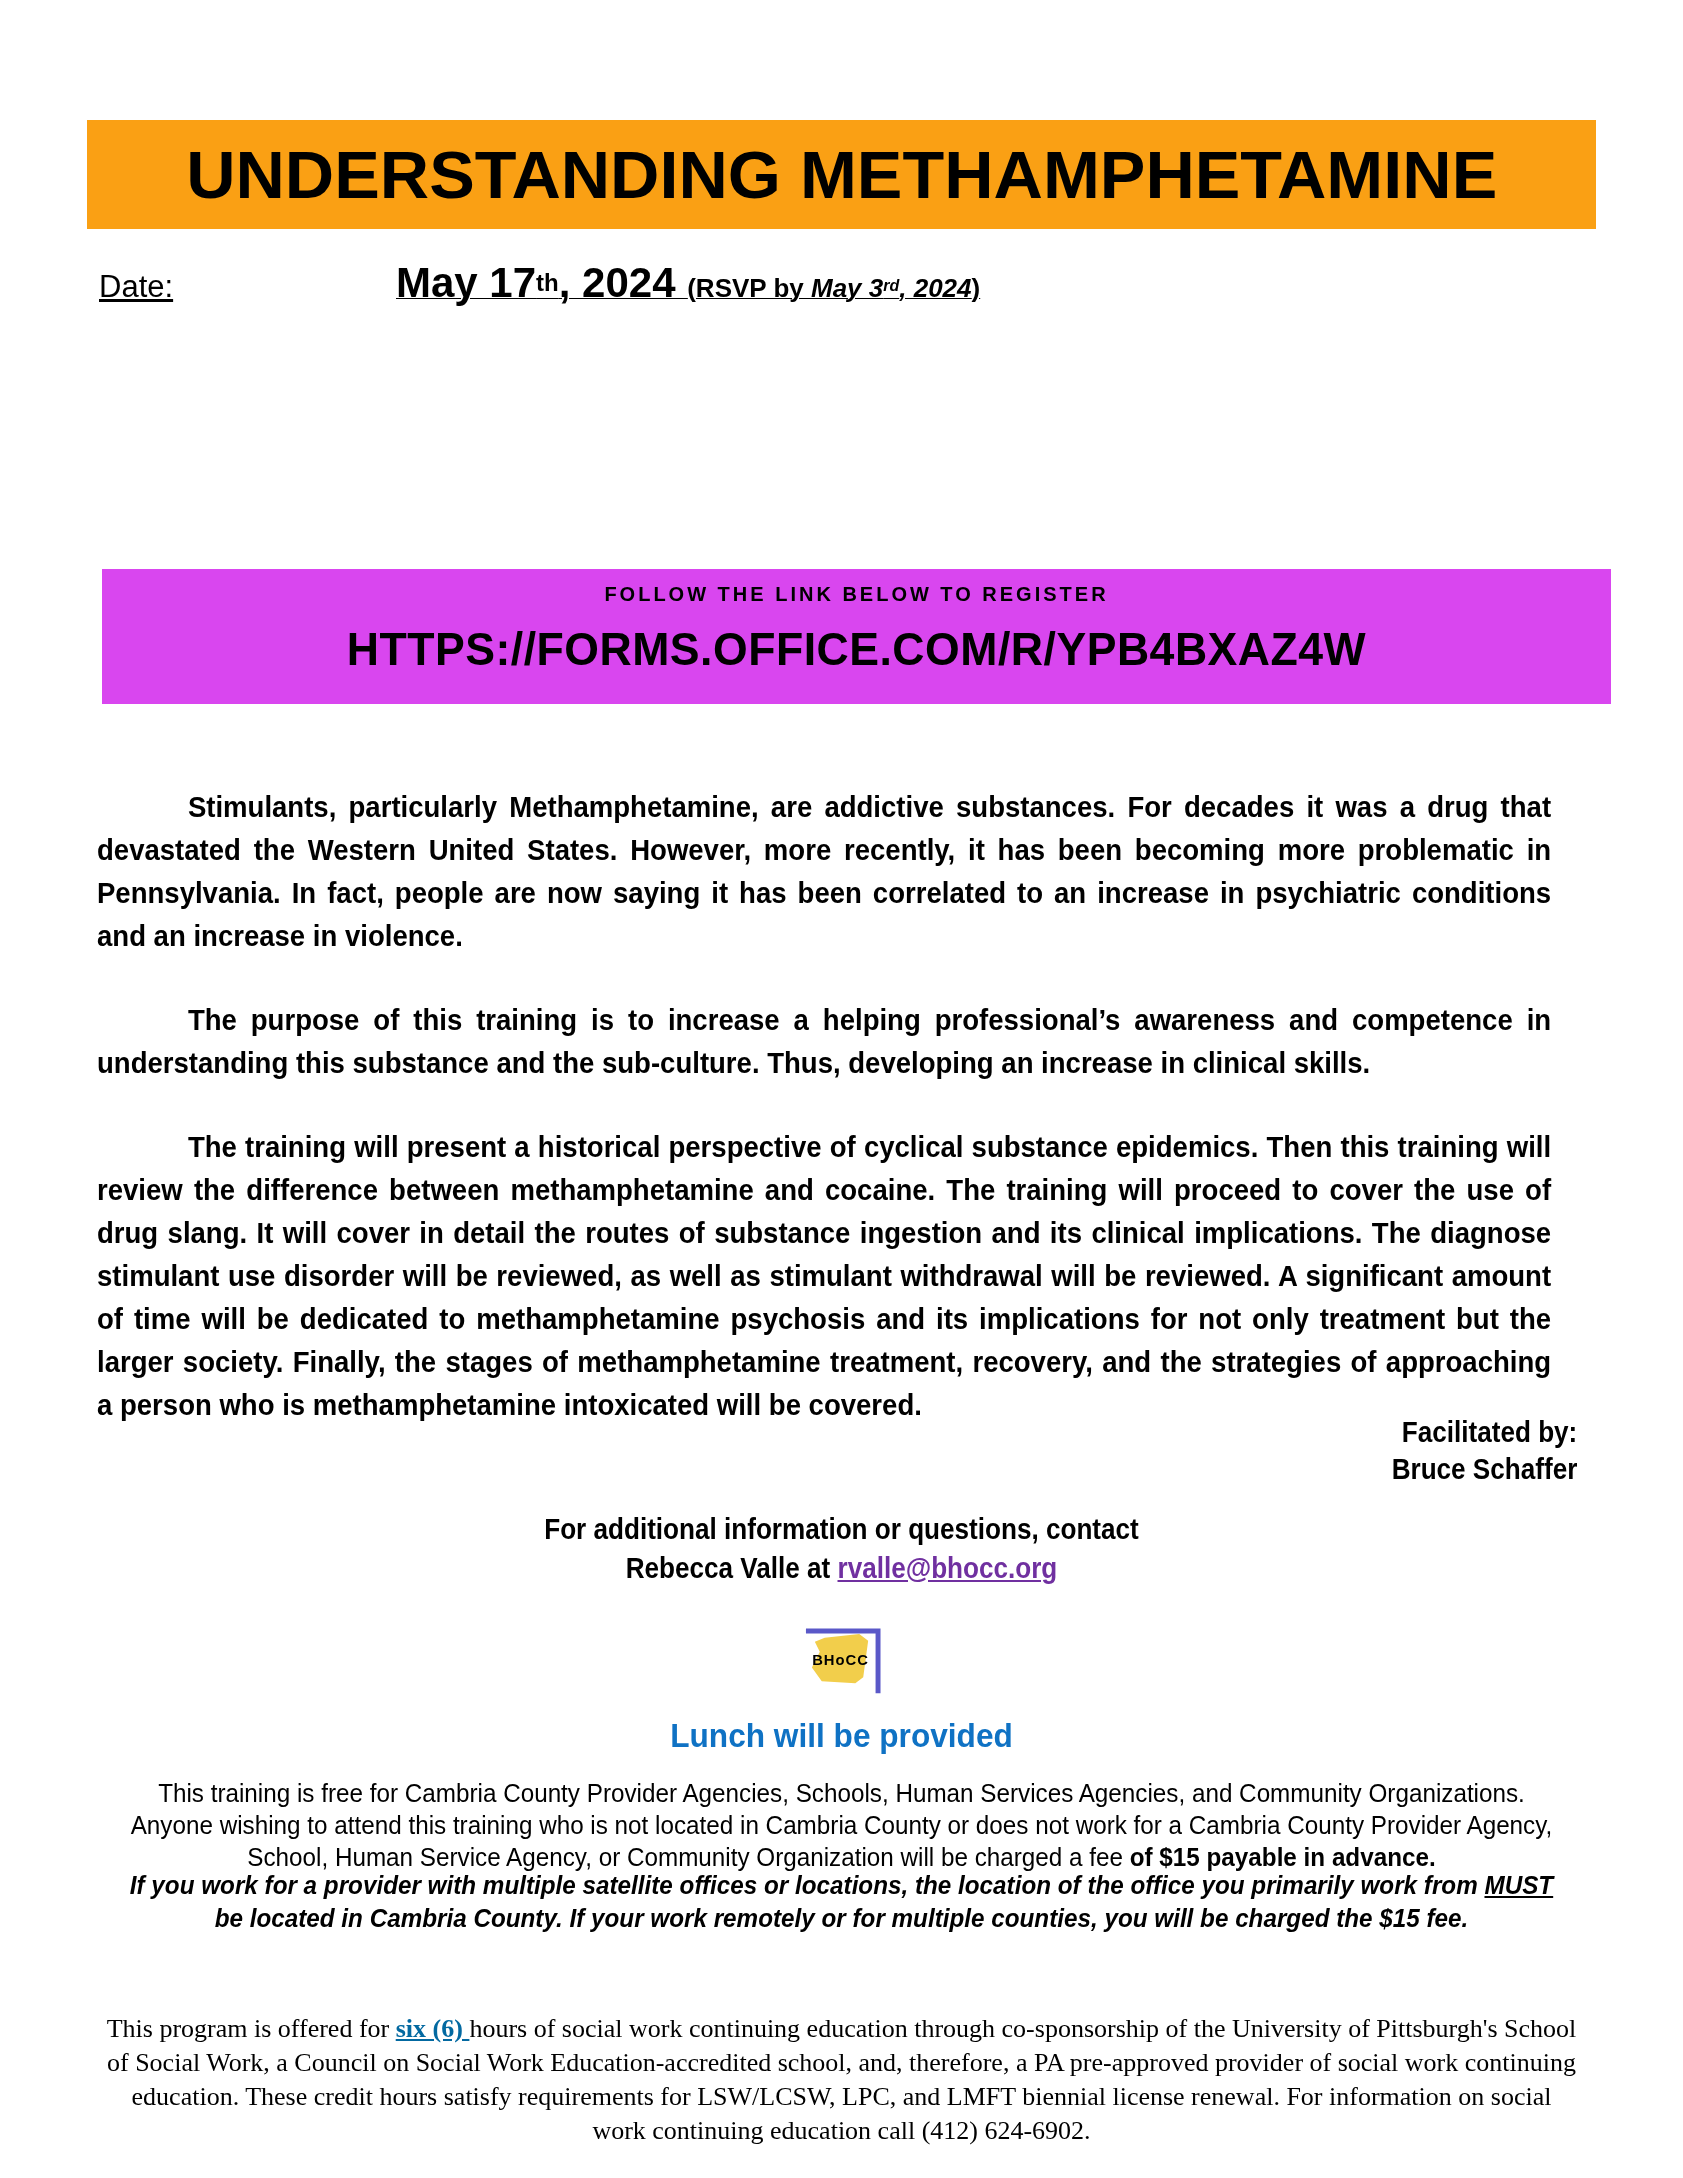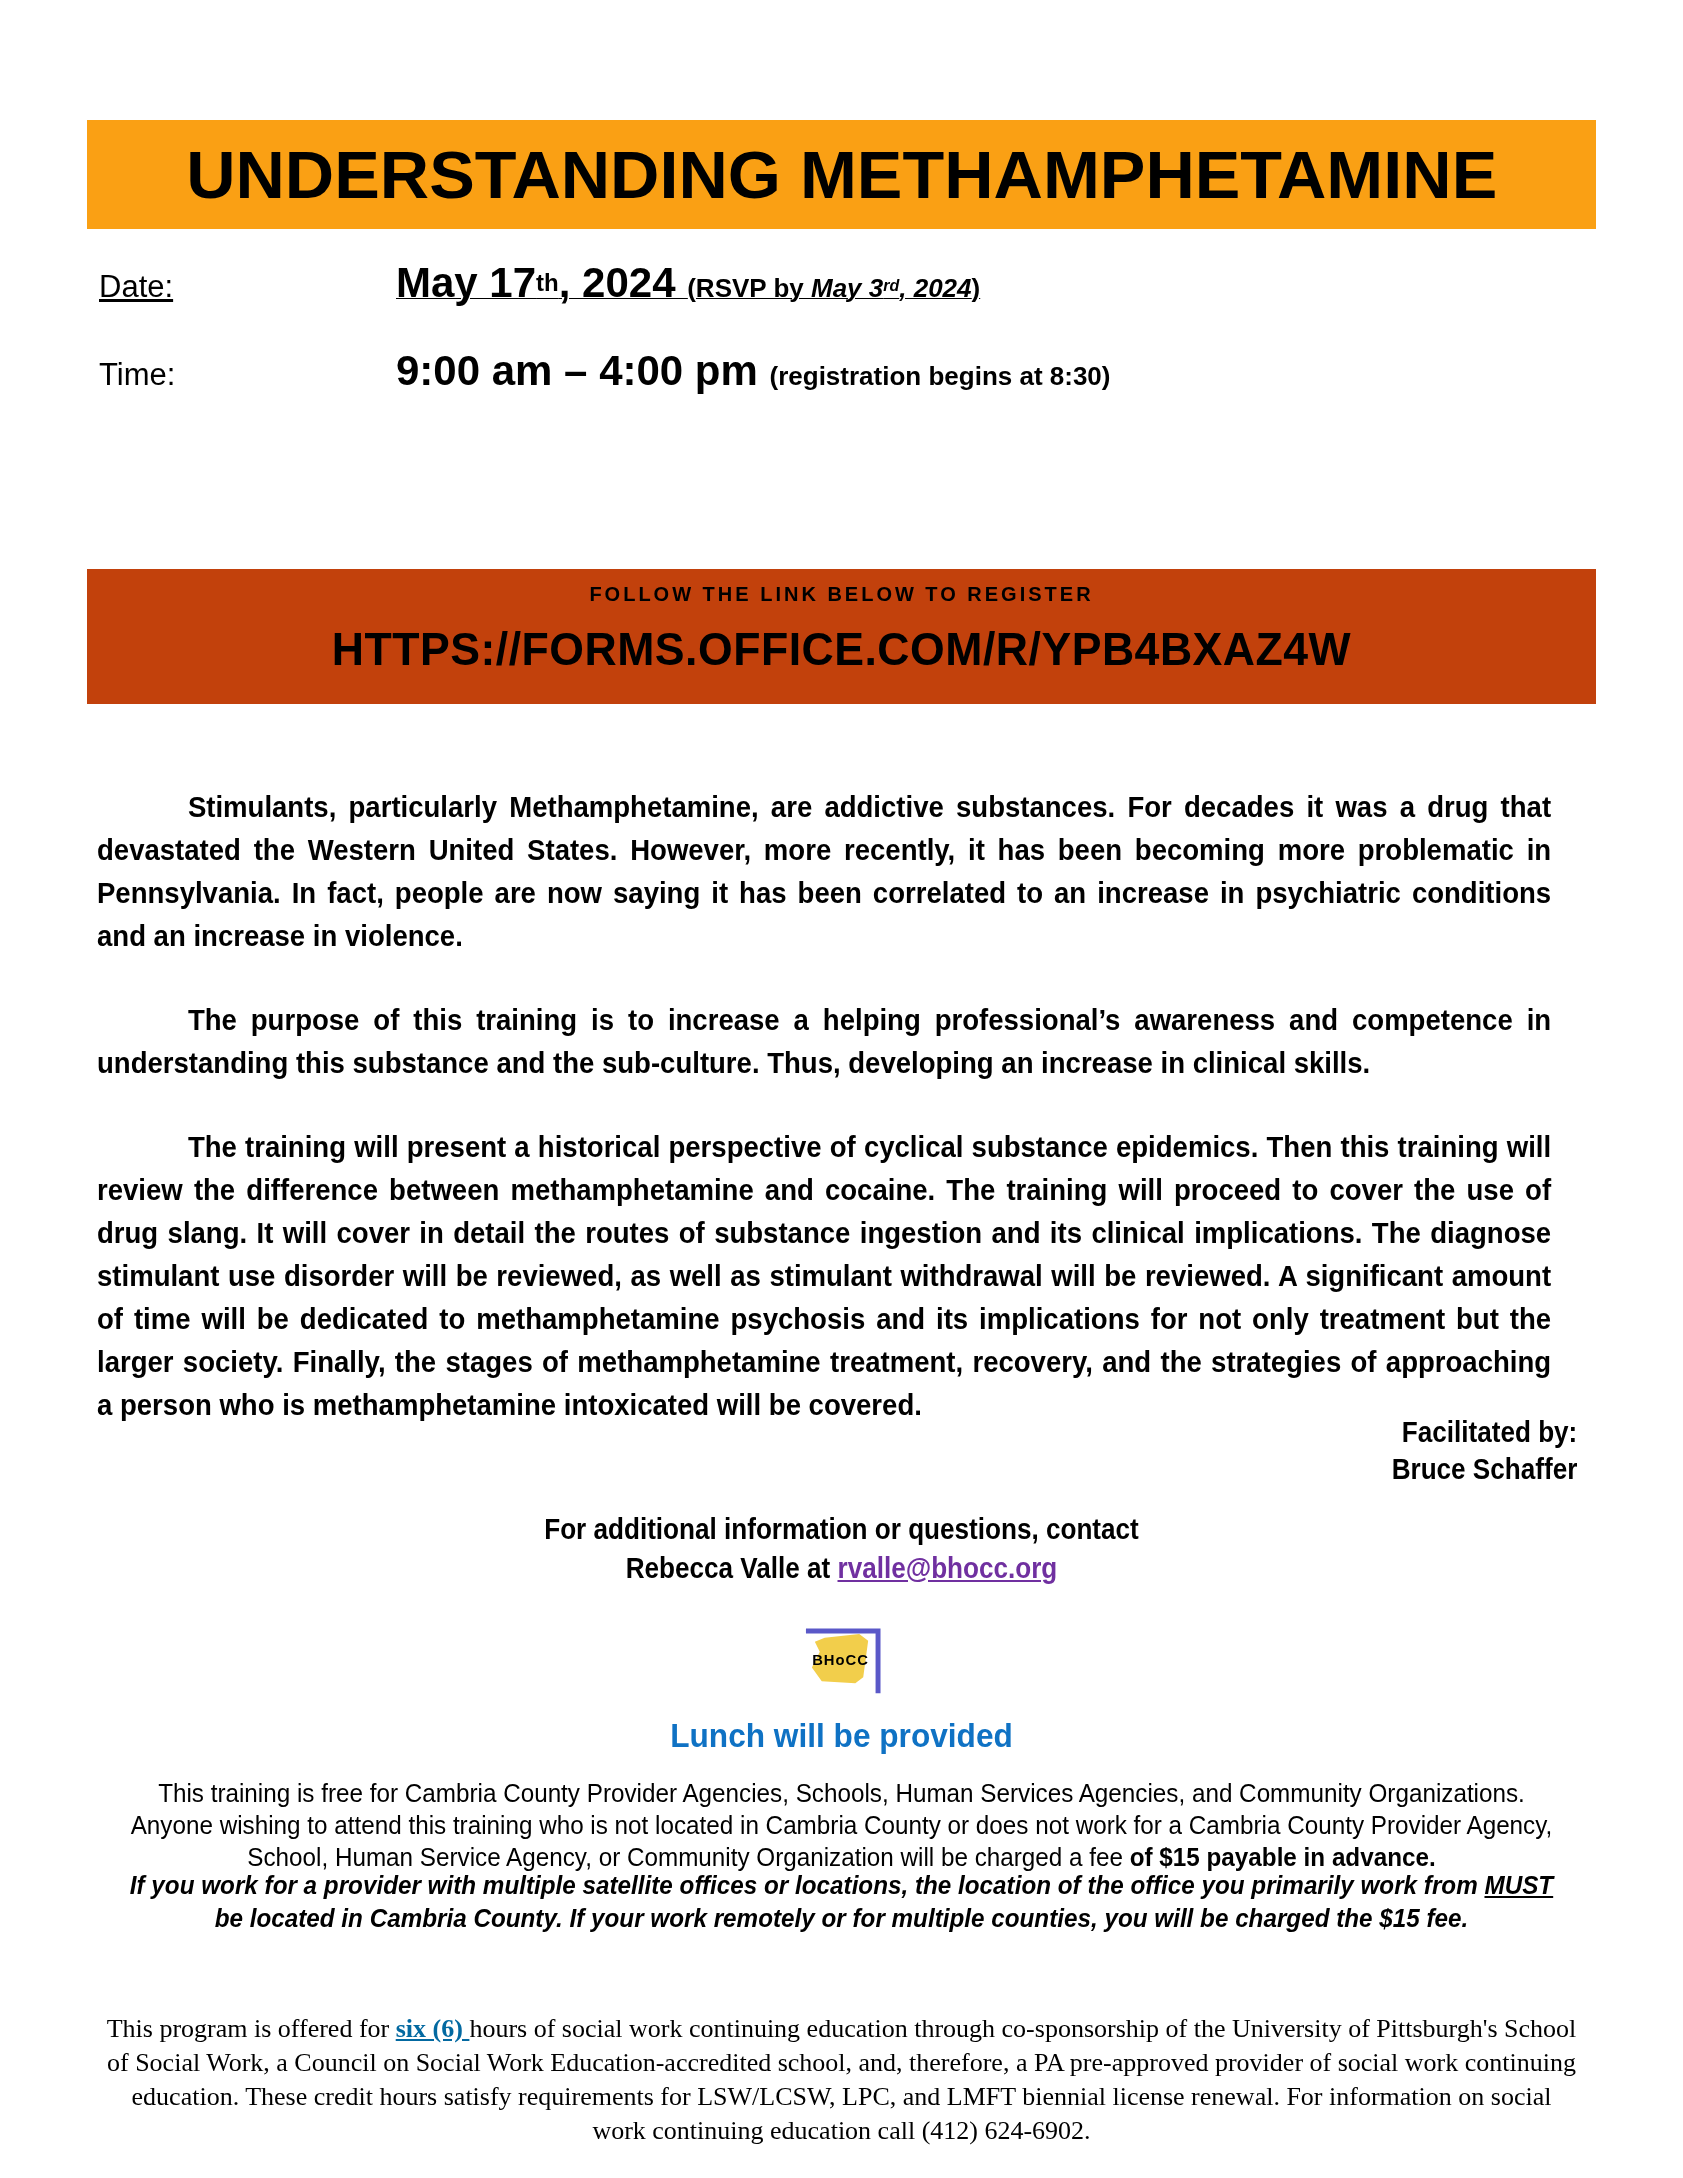--- a/index.html
+++ b/index.html
@@ -22,22 +22,22 @@
   .detail-label { width:297px; font-size:31px; }
   .val-big   { font-weight:bold; font-size:42px; }
   .val-note  { font-weight:bold; font-size:26px; }
   .it        { font-style:italic; }
   sup.big-sup  { font-size:24px; font-weight:bold; }
   sup.sm-sup   { font-size:16px; font-weight:bold; }
   .loc-name  { font-weight:bold; font-size:37px; letter-spacing:1px; }
   .loc-addr  { font-weight:bold; font-size:27px; margin-top:10px; }
   
   .register-banner {
-    position:absolute; left:87px; top:569px; width:1509px; height:135px;
-    background:#c2410c; text-align:center;
+    position:absolute; left:102px; top:569px; width:1509px; height:135px;
+    background:#d946ef; text-align:center;
   }
   .register-caption {
     font-weight:bold; font-size:20px; letter-spacing:3px; padding-top:14px;
   }
   .register-url {
     font-weight:bold; font-size:46px; margin-top:16px; letter-spacing:0.5px;
     color:#000; text-decoration:none; display:inline-block; transform:scaleX(0.97);
   }
   
   .body-copy {
@@ -94,26 +94,20 @@
     <span class="title-text">UNDERSTANDING METHAMPHETAMINE</span>
   </div>
 
   <div class="detail-row" style="top:259px;text-decoration:underline;">
     <div class="detail-label">Date:</div>
     <div>
       <span class="val-big">May 17</span><sup class="big-sup">th</sup><span class="val-big">, 2024 </span><span class="val-note">(RSVP by </span><span class="val-note it">May 3</span><sup class="sm-sup it">rd</sup><span class="val-note it">, 2024</span><span class="val-note">)</span>
     </div>
   </div>
 
-  <div class="detail-row" style="top:347px;">
-    <div class="detail-label">Time:</div>
-    <div>
-      <span class="val-big">9:00 am – 4:00 pm </span><span class="val-note">(registration begins at 8:30)</span>
-    </div>
-  </div>
 
 
   <div class="register-banner">
     <div class="register-caption">FOLLOW THE LINK BELOW TO REGISTER</div>
     <a class="register-url" href="#">HTTPS://FORMS.OFFICE.COM/R/YPB4BXAZ4W</a>
   </div>
 
   <div class="body-copy">
     <p>Stimulants, particularly Methamphetamine, are addictive substances. For decades it was a drug that devastated the Western United States. However, more recently, it has been becoming more problematic in Pennsylvania. In fact, people are now saying it has been correlated to an increase in psychiatric conditions and an increase in violence.</p>
     <p>The purpose of this training is to increase a helping professional’s awareness and competence in understanding this substance and the sub-culture. Thus, developing an increase in clinical skills.</p>

